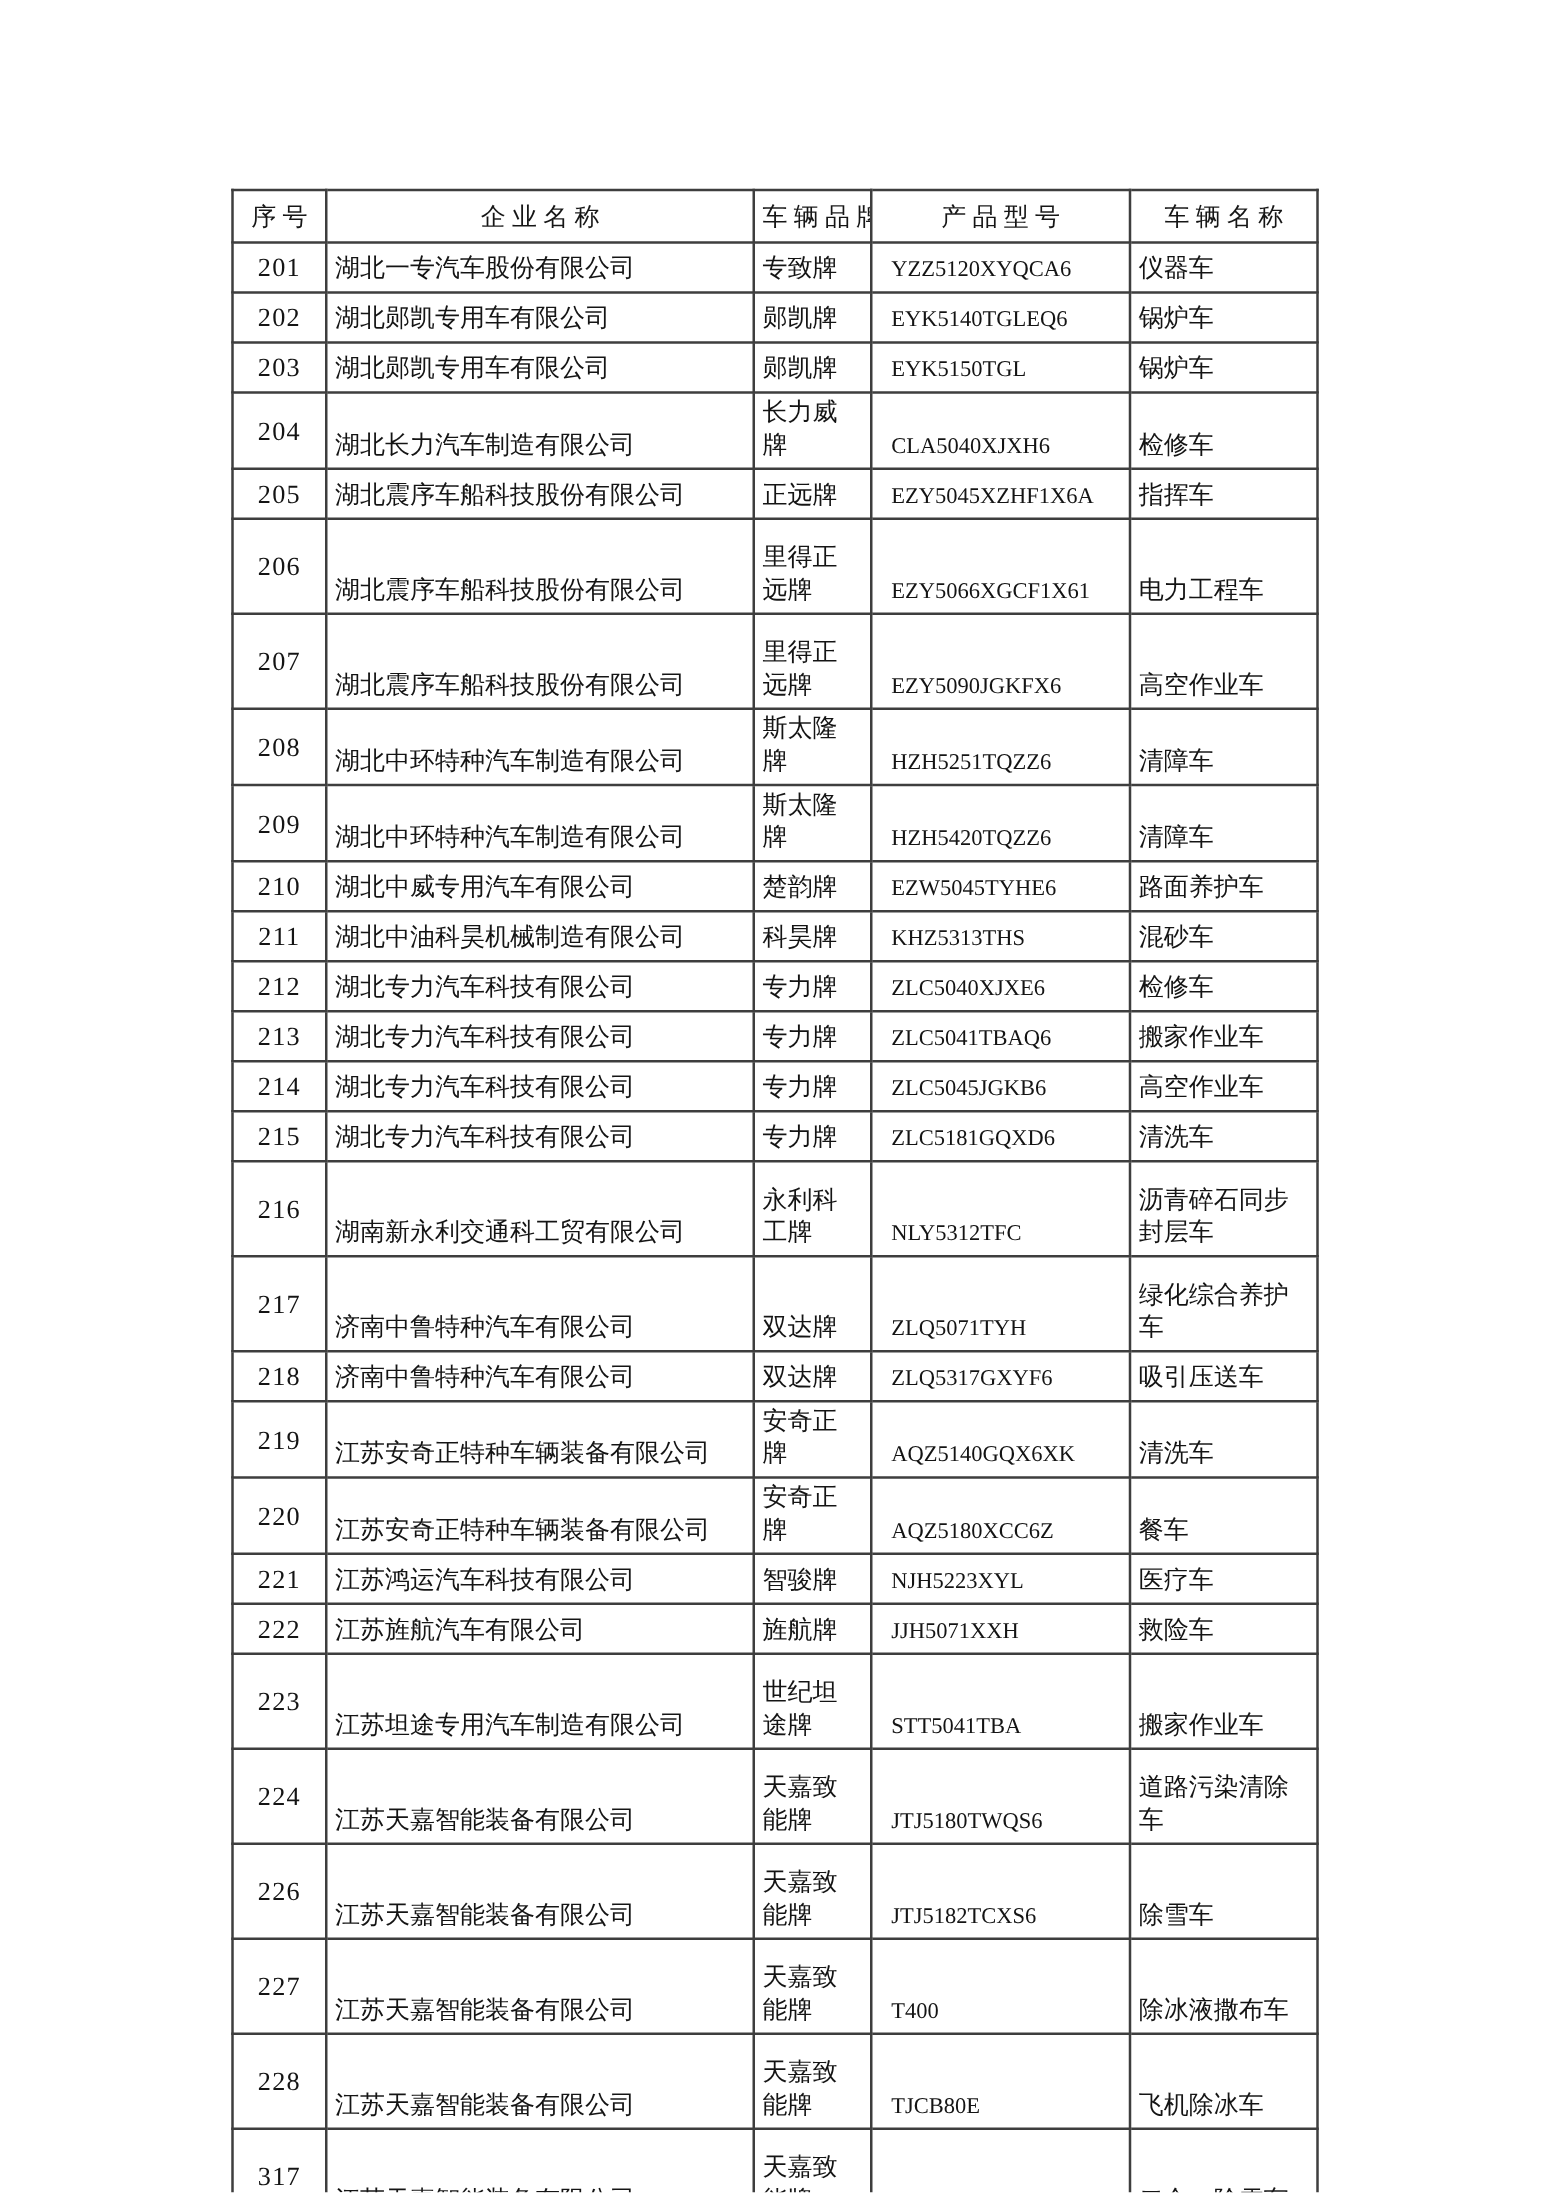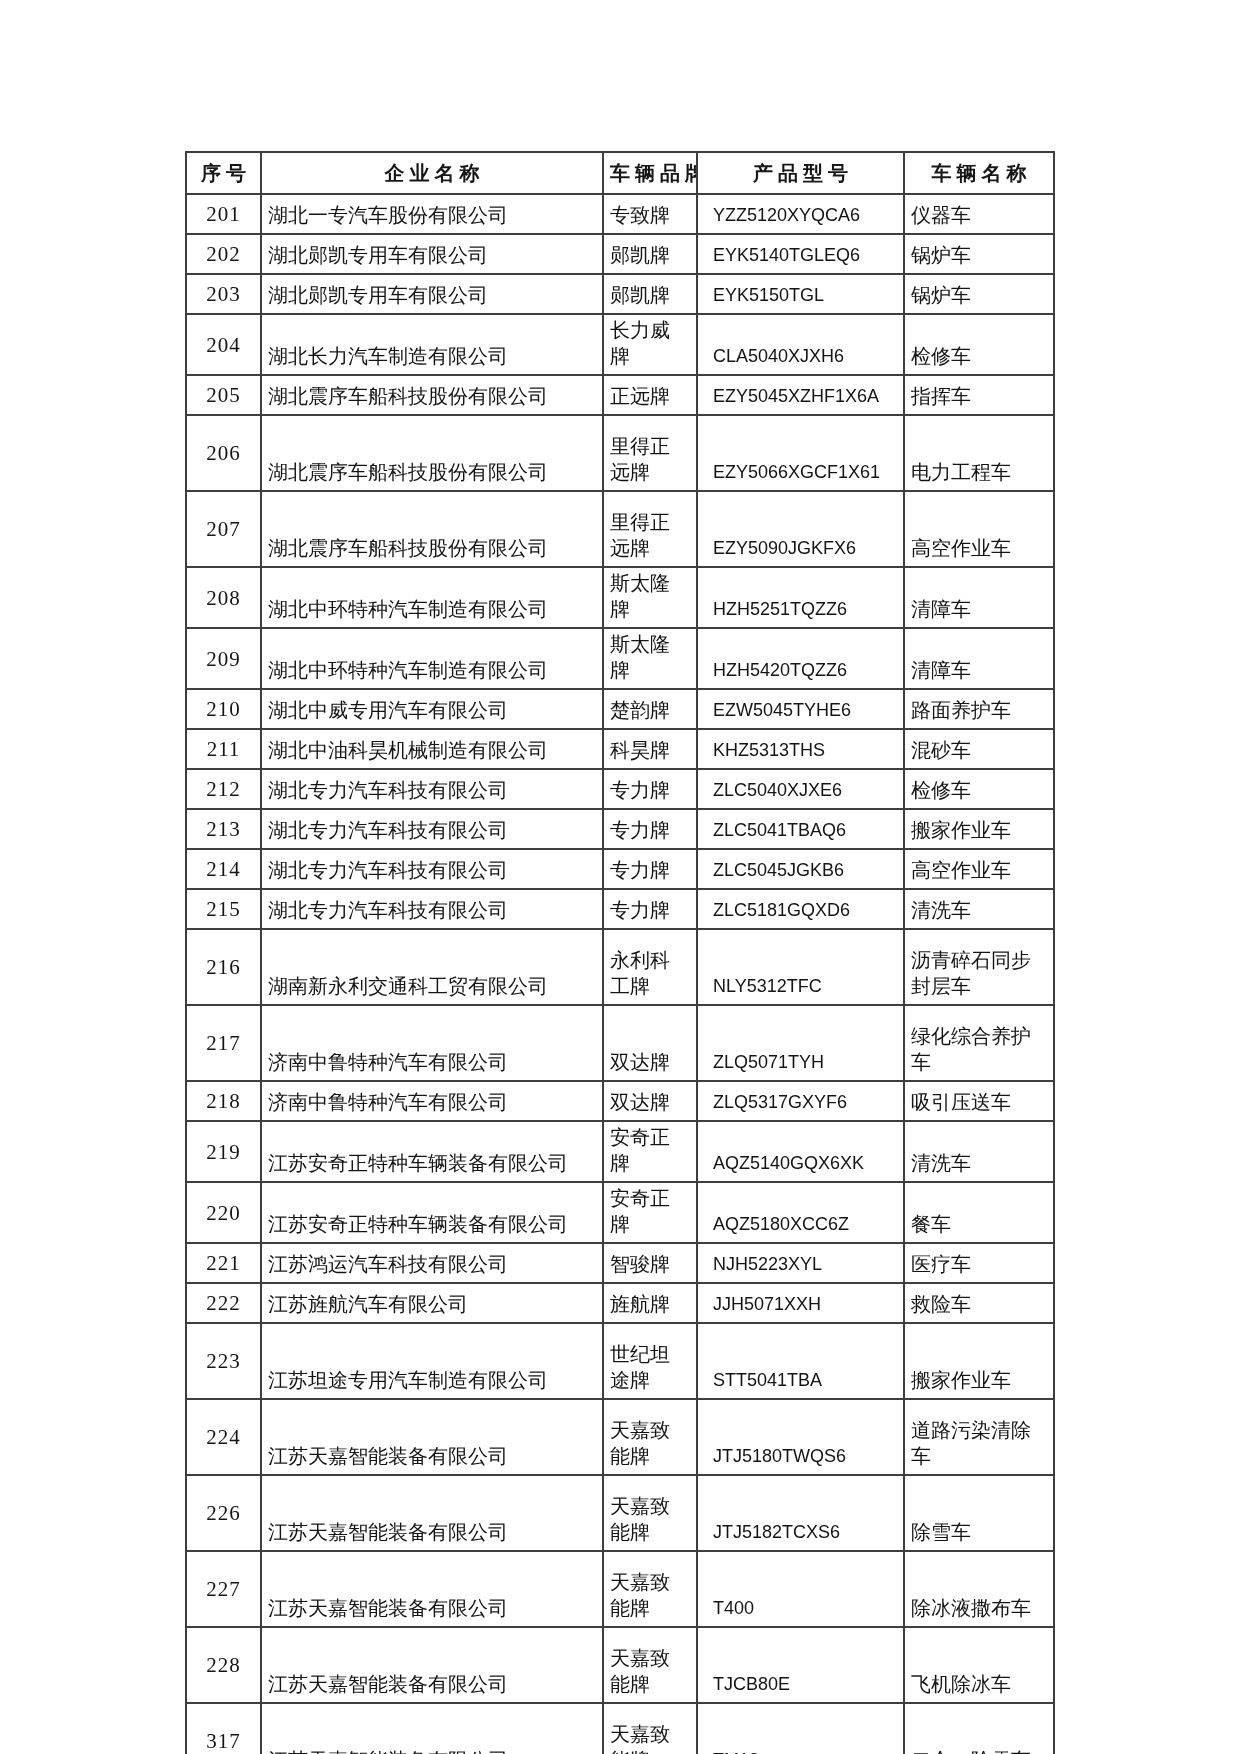--- a/index.html
+++ b/index.html
@@ -31,21 +31,21 @@
   col.c5 { width: 150px; }
 
   th, td {
     border: 2px solid #3e3e3e;
     box-sizing: border-box;
     overflow: hidden;
   }
   th {
     height: 42px;
     font-size: 20px;
-    font-weight: bold;
+    font-weight: normal;
     text-align: center;
     vertical-align: middle;
     letter-spacing: 5px;
     text-indent: 5px;
     padding: 0 1px;
     color: #161616;
     white-space: nowrap;
   }
   td {
     font-size: 20px;
@@ -59,21 +59,21 @@
   tr.tall   { height: 76px; }
 
   td.c-no {
     text-align: center;
     vertical-align: middle;
     padding: 0;
     font-size: 21px;
     letter-spacing: 1px;
   }
   td.c-model {
-    font-family: Liberation Sans, sans-serif;
+    font-family: Liberation Serif, serif;
     font-size: 18px;
     line-height: 26px;
     letter-spacing: 0;
     white-space: nowrap;
     padding-left: 15px;
   }
   td.c-brand { padding-right: 16px; }
   td.c-name  { padding-right: 13px; }
 </style>
 </head>

